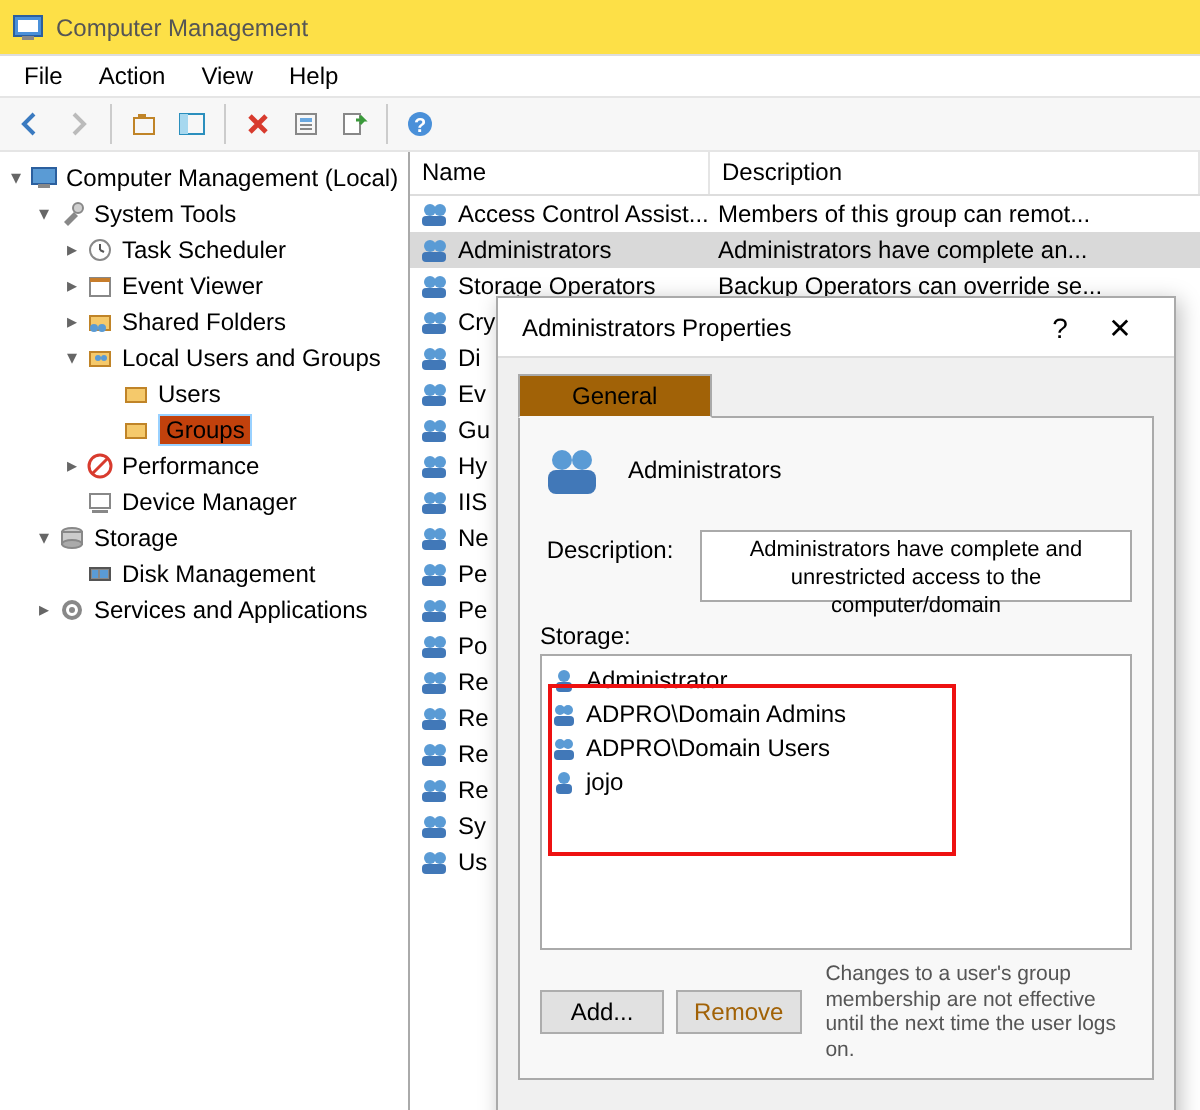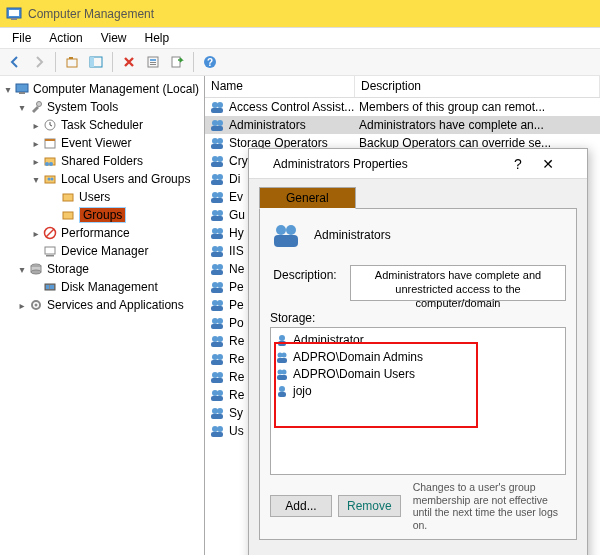--- a/index.html
+++ b/index.html
@@ -105,21 +105,21 @@
     left: 248px; top: 148px;
     width: 340px;
     background: #f0f0f0;
     border: 1px solid #aaa;
     box-shadow: 2px 2px 10px rgba(0,0,0,0.25);
   }
   .dlg-titlebar {
     height: 30px;
     display: flex;
     align-items: center;
-    padding: 0 24px;
+    padding: 0 12px;
     background: #fff;
     border-bottom: 1px solid #ddd;
   }
   .dlg-title { flex: 1; font-size: 12px; }
   .dlg-help { width: 30px; text-align: center; font-size: 14px; }
   .dlg-close { width: 30px; text-align: center; font-size: 14px; }
   .dlg-body { padding: 8px 10px 8px 10px; }
   .tabstrip { height: 22px; position: relative; }
   .tab {
     position: absolute;
@@ -174,21 +174,21 @@
   .win-btn {
     height: 22px;
     min-width: 62px;
     padding: 0 8px;
     border: 1px solid #adadad;
     background: #e1e1e1;
     font-size: 12px;
     text-align: center;
     line-height: 20px;
   }
-  .win-btn.disabled { color: #0f766e; }
+  .win-btn.disabled { color: #a16207; }
   .note {
     font-size: 10.5px;
     color: #555;
     line-height: 1.2;
     margin-left: 6px;
     flex: 1;
   }
   .dlg-footer {
     display: flex;
     justify-content: flex-end;

